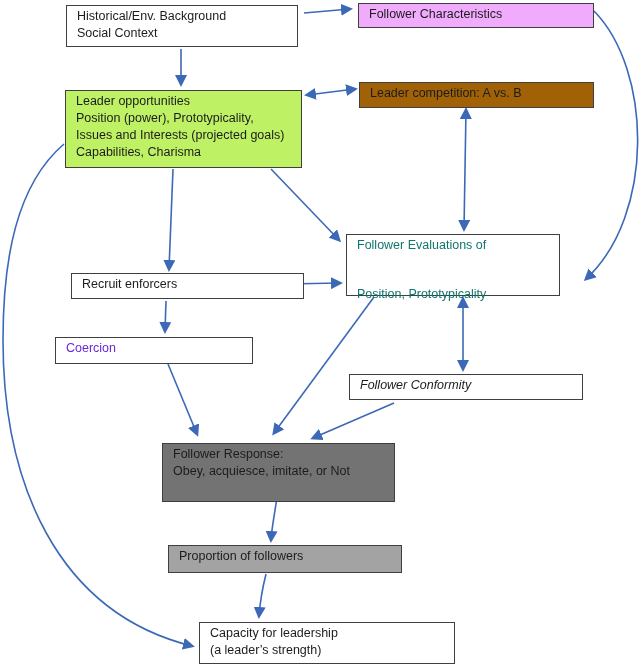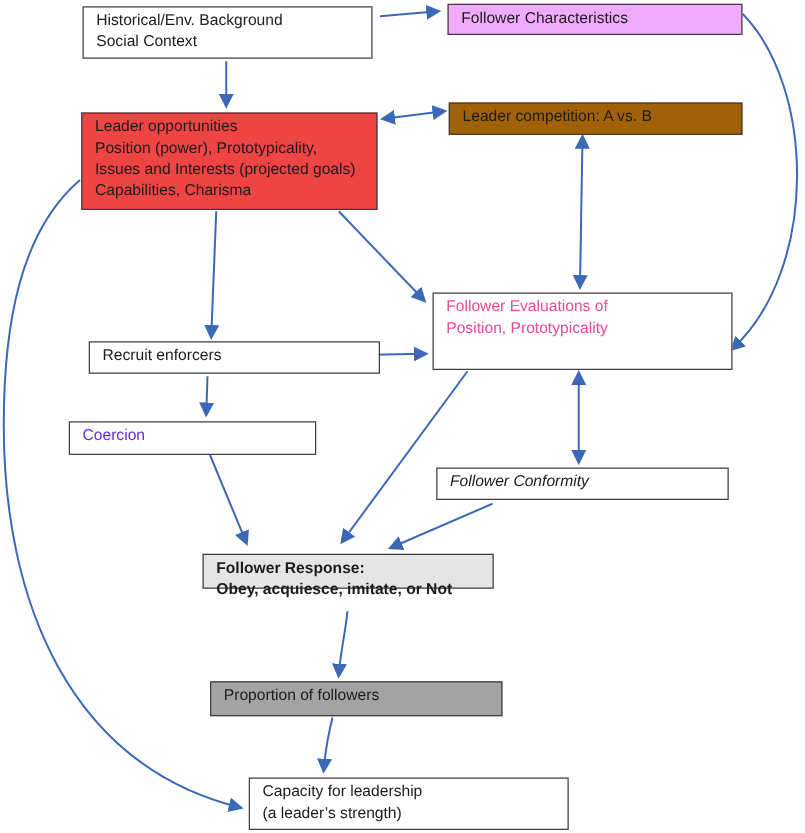--- a/index.html
+++ b/index.html
@@ -51,49 +51,49 @@
 
   <div class="node" style="left: 66px; top: 5px; width: 232px; height: 42px; border-color: rgb(63, 63, 63); color: rgb(28, 28, 28); background: rgb(255, 255, 255);">
     <span>Historical/Env. Background</span>
     <span>Social Context</span>
   </div>
 
   <div class="node" style="left: 358px; top: 3px; width: 236px; height: 25px; border-color: rgb(63, 63, 63); color: rgb(28, 28, 28); background: #f0abfc;">
     <span>Follower Characteristics</span>
   </div>
 
-  <div class="node" style="left: 65px; top: 90px; width: 237px; height: 78px; border-color: rgb(63, 63, 63); color: rgb(28, 28, 28); background: #ef4444;">
+  <div class="node" style="left: 65px; top: 90px; width: 237px; height: 78px; border-color: rgb(63, 63, 63); color: rgb(28, 28, 28); background: #bef264;">
     <span>Leader opportunities</span>
     <span>Position (power), Prototypicality,</span>
     <span>Issues and Interests (projected goals)</span>
     <span>Capabilities, Charisma</span>
   </div>
 
   <div class="node" style="left: 359px; top: 82px; width: 235px; height: 26px; border-color: rgb(63, 63, 63); color: rgb(28, 28, 28); background: #a16207;">
     <span>Leader competition: A vs. B</span>
   </div>
 
-  <div class="node" style="left: 346px; top: 234px; width: 240px; height: 62px; border-color: rgb(63, 63, 63); color: #ec4899; background: rgb(255, 255, 255);">
+  <div class="node" style="left: 346px; top: 234px; width: 214px; height: 62px; border-color: rgb(63, 63, 63); color: #0f766e; background: rgb(255, 255, 255); gap: 32px;">
     <span>Follower Evaluations of</span>
     <span>Position, Prototypicality</span>
   </div>
 
   <div class="node" style="left: 51px; top: 273px; width: 233px; height: 26px; border-color: rgb(63, 63, 63); color: rgb(28, 28, 28); background: rgb(255, 255, 255); margin-left: 20px;">
     <span>Recruit enforcers</span>
   </div>
 
   <div class="node" style="left: 55px; top: 337px; width: 198px; height: 27px; border-color: rgb(63, 63, 63); color: #6d28d9; background: rgb(255, 255, 255);">
     <span>Coercion</span>
   </div>
 
   <div class="node" style="left: 349px; top: 374px; width: 234px; height: 26px; border-color: rgb(63, 63, 63); color: rgb(28, 28, 28); background: rgb(255, 255, 255); font-style: italic;">
     <span>Follower Conformity</span>
   </div>
 
-  <div class="node" style="left: 162px; top: 443px; width: 233px; height: 28px; border-color: rgb(63, 63, 63); color: rgb(28, 28, 28); background: #e5e5e5; font-weight: bold;">
+  <div class="node" style="left: 162px; top: 443px; width: 233px; height: 59px; border-color: rgb(63, 63, 63); color: rgb(28, 28, 28); background: #737373;">
     <span>Follower Response:</span>
     <span>Obey, acquiesce, imitate, or Not</span>
   </div>
 
   <div class="node" style="left: 168px; top: 545px; width: 234px; height: 28px; border-color: rgb(63, 63, 63); color: rgb(28, 28, 28); background: #a3a3a3;">
     <span>Proportion of followers</span>
   </div>
 
   <div class="node" style="left: 199px; top: 622px; width: 256px; height: 42px; border-color: rgb(63, 63, 63); color: rgb(28, 28, 28); background: rgb(255, 255, 255);">
     <span>Capacity for leadership</span>

